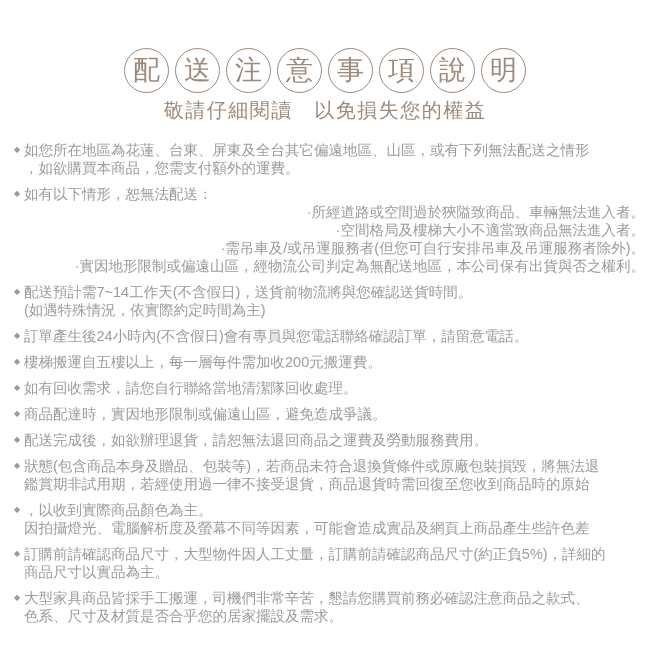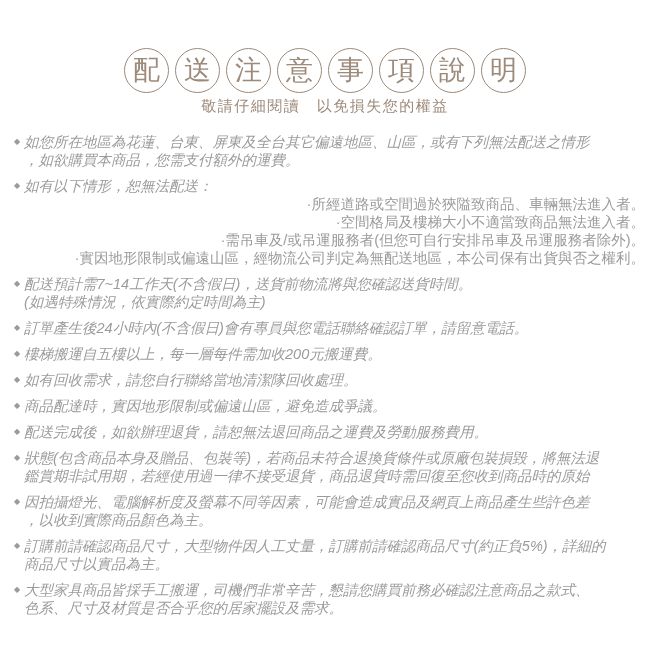--- a/index.html
+++ b/index.html
@@ -31,21 +31,21 @@
     justify-content: center;
     color: var(--brown);
     font-size: 27px;
     line-height: 1;
     font-weight: 400;
   }
   .subtitle {
     margin-top: 4px;
     text-align: center;
     color: var(--brown);
-    font-size: 15px;
+    font-size: 20px;
     letter-spacing: 1.5px;
   }
 
   
   .notice-list {
     margin-top: 17px;
     padding: 0 5px 0 15px;
     color: var(--gray);
     font-size: 14.5px;
   }
@@ -55,21 +55,21 @@
     margin-bottom: 8px;
     line-height: 18px;
   }
   .notice .bullet {
     position: absolute;
     left: -1px;
     top: 5px;
     font-size: 8px;
     line-height: 8px;
   }
-  .line { white-space: nowrap; font-style: italic; }
+  .line { white-space: nowrap; }
   .subitem { padding-left: 2px; white-space: nowrap; text-align: right; }
   .subitem .dot {
     display: inline-block;
     width: 5px;
     font-size: 14px;
   }
 </style>
 </head>
 <body style="--brown: #9c8a7b; --gray: #9b9b9b;">
 
@@ -126,22 +126,22 @@
         <span class="bullet">◆</span>
         <div class="line">配送完成後，如欲辦理退貨，請恕無法退回商品之運費及勞動服務費用。</div>
       </div>
       <div class="notice">
         <span class="bullet">◆</span>
         <div class="line">狀態(包含商品本身及贈品、包裝等)，若商品未符合退換貨條件或原廠包裝損毀，將無法退</div>
         <div class="line">鑑賞期非試用期，若經使用過一律不接受退貨，商品退貨時需回復至您收到商品時的原始</div>
       </div>
       <div class="notice">
         <span class="bullet">◆</span>
+        <div class="line">，以收到實際商品顏色為主。</div>
         <div class="line">因拍攝燈光、電腦解析度及螢幕不同等因素，可能會造成實品及網頁上商品產生些許色差</div>
-        <div class="line">，以收到實際商品顏色為主。</div>
       </div>
       <div class="notice">
         <span class="bullet">◆</span>
         <div class="line">訂購前請確認商品尺寸，大型物件因人工丈量，訂購前請確認商品尺寸(約正負5%)，詳細的</div>
         <div class="line">商品尺寸以實品為主。</div>
       </div>
       <div class="notice">
         <span class="bullet">◆</span>
         <div class="line">大型家具商品皆採手工搬運，司機們非常辛苦，懇請您購買前務必確認注意商品之款式、</div>
         <div class="line">色系、尺寸及材質是否合乎您的居家擺設及需求。</div>

